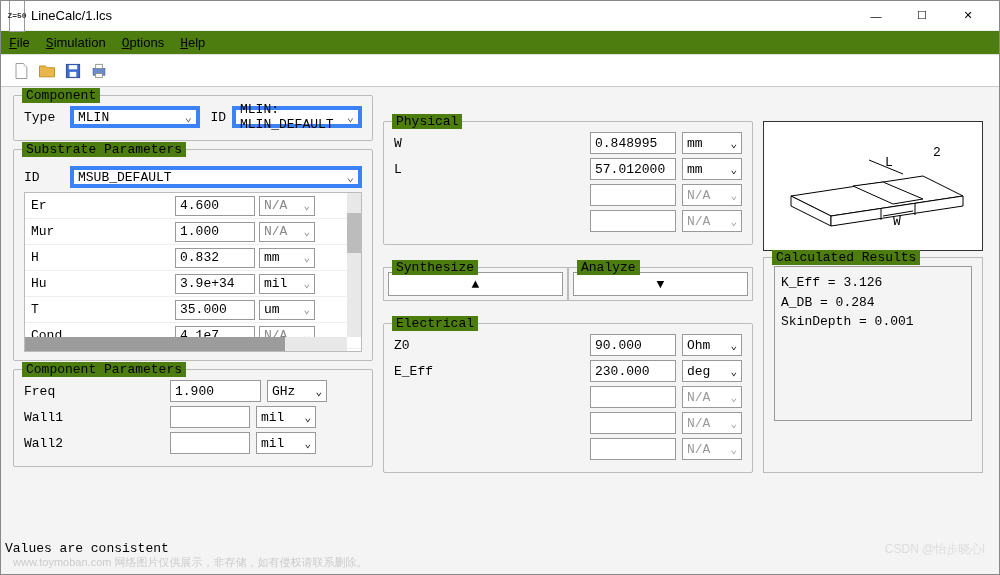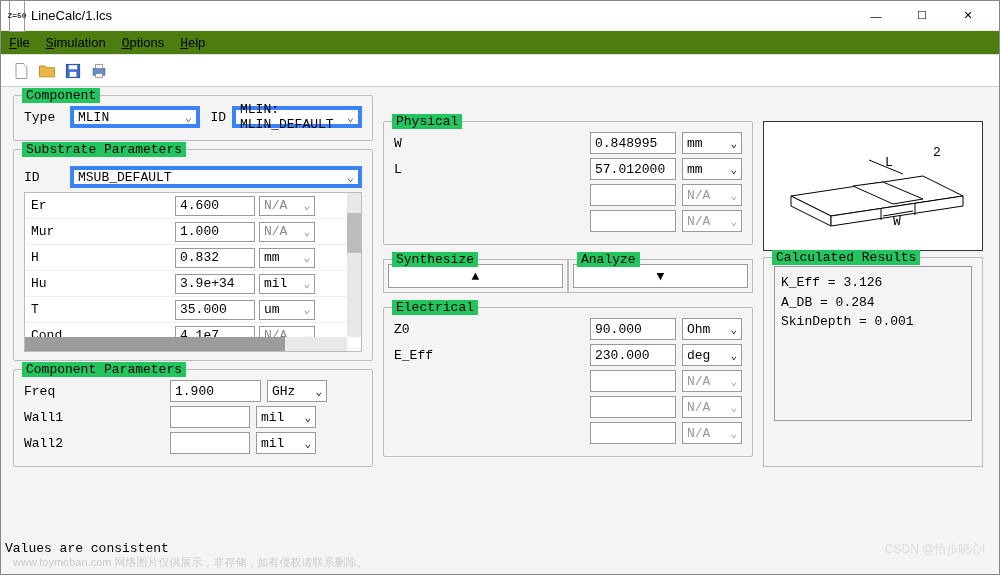--- a/index.html
+++ b/index.html
@@ -12,21 +12,21 @@
 .winbtn { width: 46px; height: 30px; display: flex; align-items: center; justify-content: center; font-family: "Segoe UI", sans-serif; font-size: 11px; }
 .menubar { height: 24px; background: #4d7c0f; display: flex; align-items: center; padding: 0 8px; gap: 16px; border-bottom: 1px solid #e0e0e0; }
 .menubar span { font-family: "Segoe UI", sans-serif; }
 .menubar span u { text-decoration: underline; }
 .toolbar { height: 32px; background: #fff; display: flex; align-items: center; padding: 0 10px; gap: 6px; border-bottom: 1px solid #ccc; }
 .content { padding: 8px 12px 4px 12px; display: flex; gap: 10px; }
 .col-left { width: 360px; display: flex; flex-direction: column; gap: 8px; }
 .col-mid { width: 370px; display: flex; flex-direction: column; gap: 6px; }
 .col-right { width: 220px; display: flex; flex-direction: column; gap: 6px; }
 .fieldset { border: 1px solid #bbb; border-radius: 2px; padding: 10px 10px 8px 10px; position: relative; }
-.legend { position: absolute; top: -8px; left: 8px; background: #22c55e; padding: 0 4px; }
+.legend { position: absolute; top: -8px; left: 8px; background: #4d7c0f; padding: 0 4px; }
 .row { display: flex; align-items: center; margin-bottom: 4px; gap: 6px; }
 .lbl { width: 40px; }
 .combo, .input { height: 22px; border: 4px solid #3b82f6; background: #fff; padding: 0 4px; display: flex; align-items: center; justify-content: space-between; }
 .combo::after { content: "⌄"; color: #555; font-size: 12px; margin-left: 4px; }
 .sub-table { border: 1px solid #bbb; background: #fff; height: 160px; overflow: hidden; position: relative; }
 .sub-table-inner { overflow-y: hidden; height: 100%; }
 .sub-row { display: flex; align-items: center; height: 26px; border-bottom: 1px solid #eee; padding: 0 6px; gap: 4px; }
 .sub-name { width: 140px; }
 .sub-val { width: 80px; border: 1px solid #999; height: 20px; padding: 0 4px; display: flex; align-items: center; }
 .sub-unit { width: 56px; border: 1px solid #999; height: 20px; padding: 0 4px; display: flex; align-items: center; justify-content: space-between; background: #fff; color: #888; }
@@ -35,21 +35,21 @@
 .scrollbar-v { position: absolute; right: 0; top: 0; bottom: 14px; width: 14px; background: #e8e8e8; }
 .scrollbar-v-thumb { width: 100%; height: 40px; background: #bcbcbc; margin-top: 20px; }
 .scrollbar-h { position: absolute; left: 0; right: 14px; bottom: 0; height: 14px; background: #e8e8e8; }
 .scrollbar-h-thumb { height: 100%; width: 260px; background: #9c9c9c; }
 .phys-row, .elec-row { display: flex; align-items: center; gap: 6px; margin-bottom: 4px; }
 .phys-lbl { width: 60px; }
 .phys-val { width: 86px; height: 22px; border: 1px solid #999; background: #fff; padding: 0 4px; display: flex; align-items: center; }
 .phys-unit { width: 60px; height: 22px; border: 1px solid #999; background: #fff; padding: 0 4px; display: flex; align-items: center; justify-content: space-between; }
 .phys-unit.disabled { color: #999; }
 .phys-unit::after { content: "⌄"; font-size: 11px; }
-.syn-ana { display: flex; gap: 0; margin: 8px 0; }
+.syn-ana { display: flex; gap: 0; margin: 16px 0; }
 .syn-box, .ana-box { flex: 1; border: 1px solid #bbb; padding: 4px; position: relative; }
 .syn-box .legend, .ana-box .legend { top: -8px; }
 .arrow-btn { width: 100%; height: 24px; border: 1px solid #999; background: #fff; display: flex; align-items: center; justify-content: center; }
 .diagram-box { border: 1px solid #333; background: #fff; height: 130px; padding: 4px; display: flex; align-items: center; justify-content: center; }
 .results-box { border: 1px solid #bbb; padding: 8px 10px 10px 10px; position: relative; flex: 1; }
 .results-inner { border: 1px solid #999; padding: 6px; height: 155px; font-family: "Segoe UI", sans-serif; line-height: 1.5; }
 .status-text { position: absolute; bottom: 18px; left: 4px; }
 .watermark { position: absolute; bottom: 4px; left: 12px; color: #ccc; font-family: "Segoe UI", sans-serif; font-size: 11px; }
 .watermark-r { position: absolute; bottom: 16px; right: 14px; color: #ddd; font-family: sans-serif; font-size: 12px; }
 svg.toolicon { width: 20px; height: 20px; }

